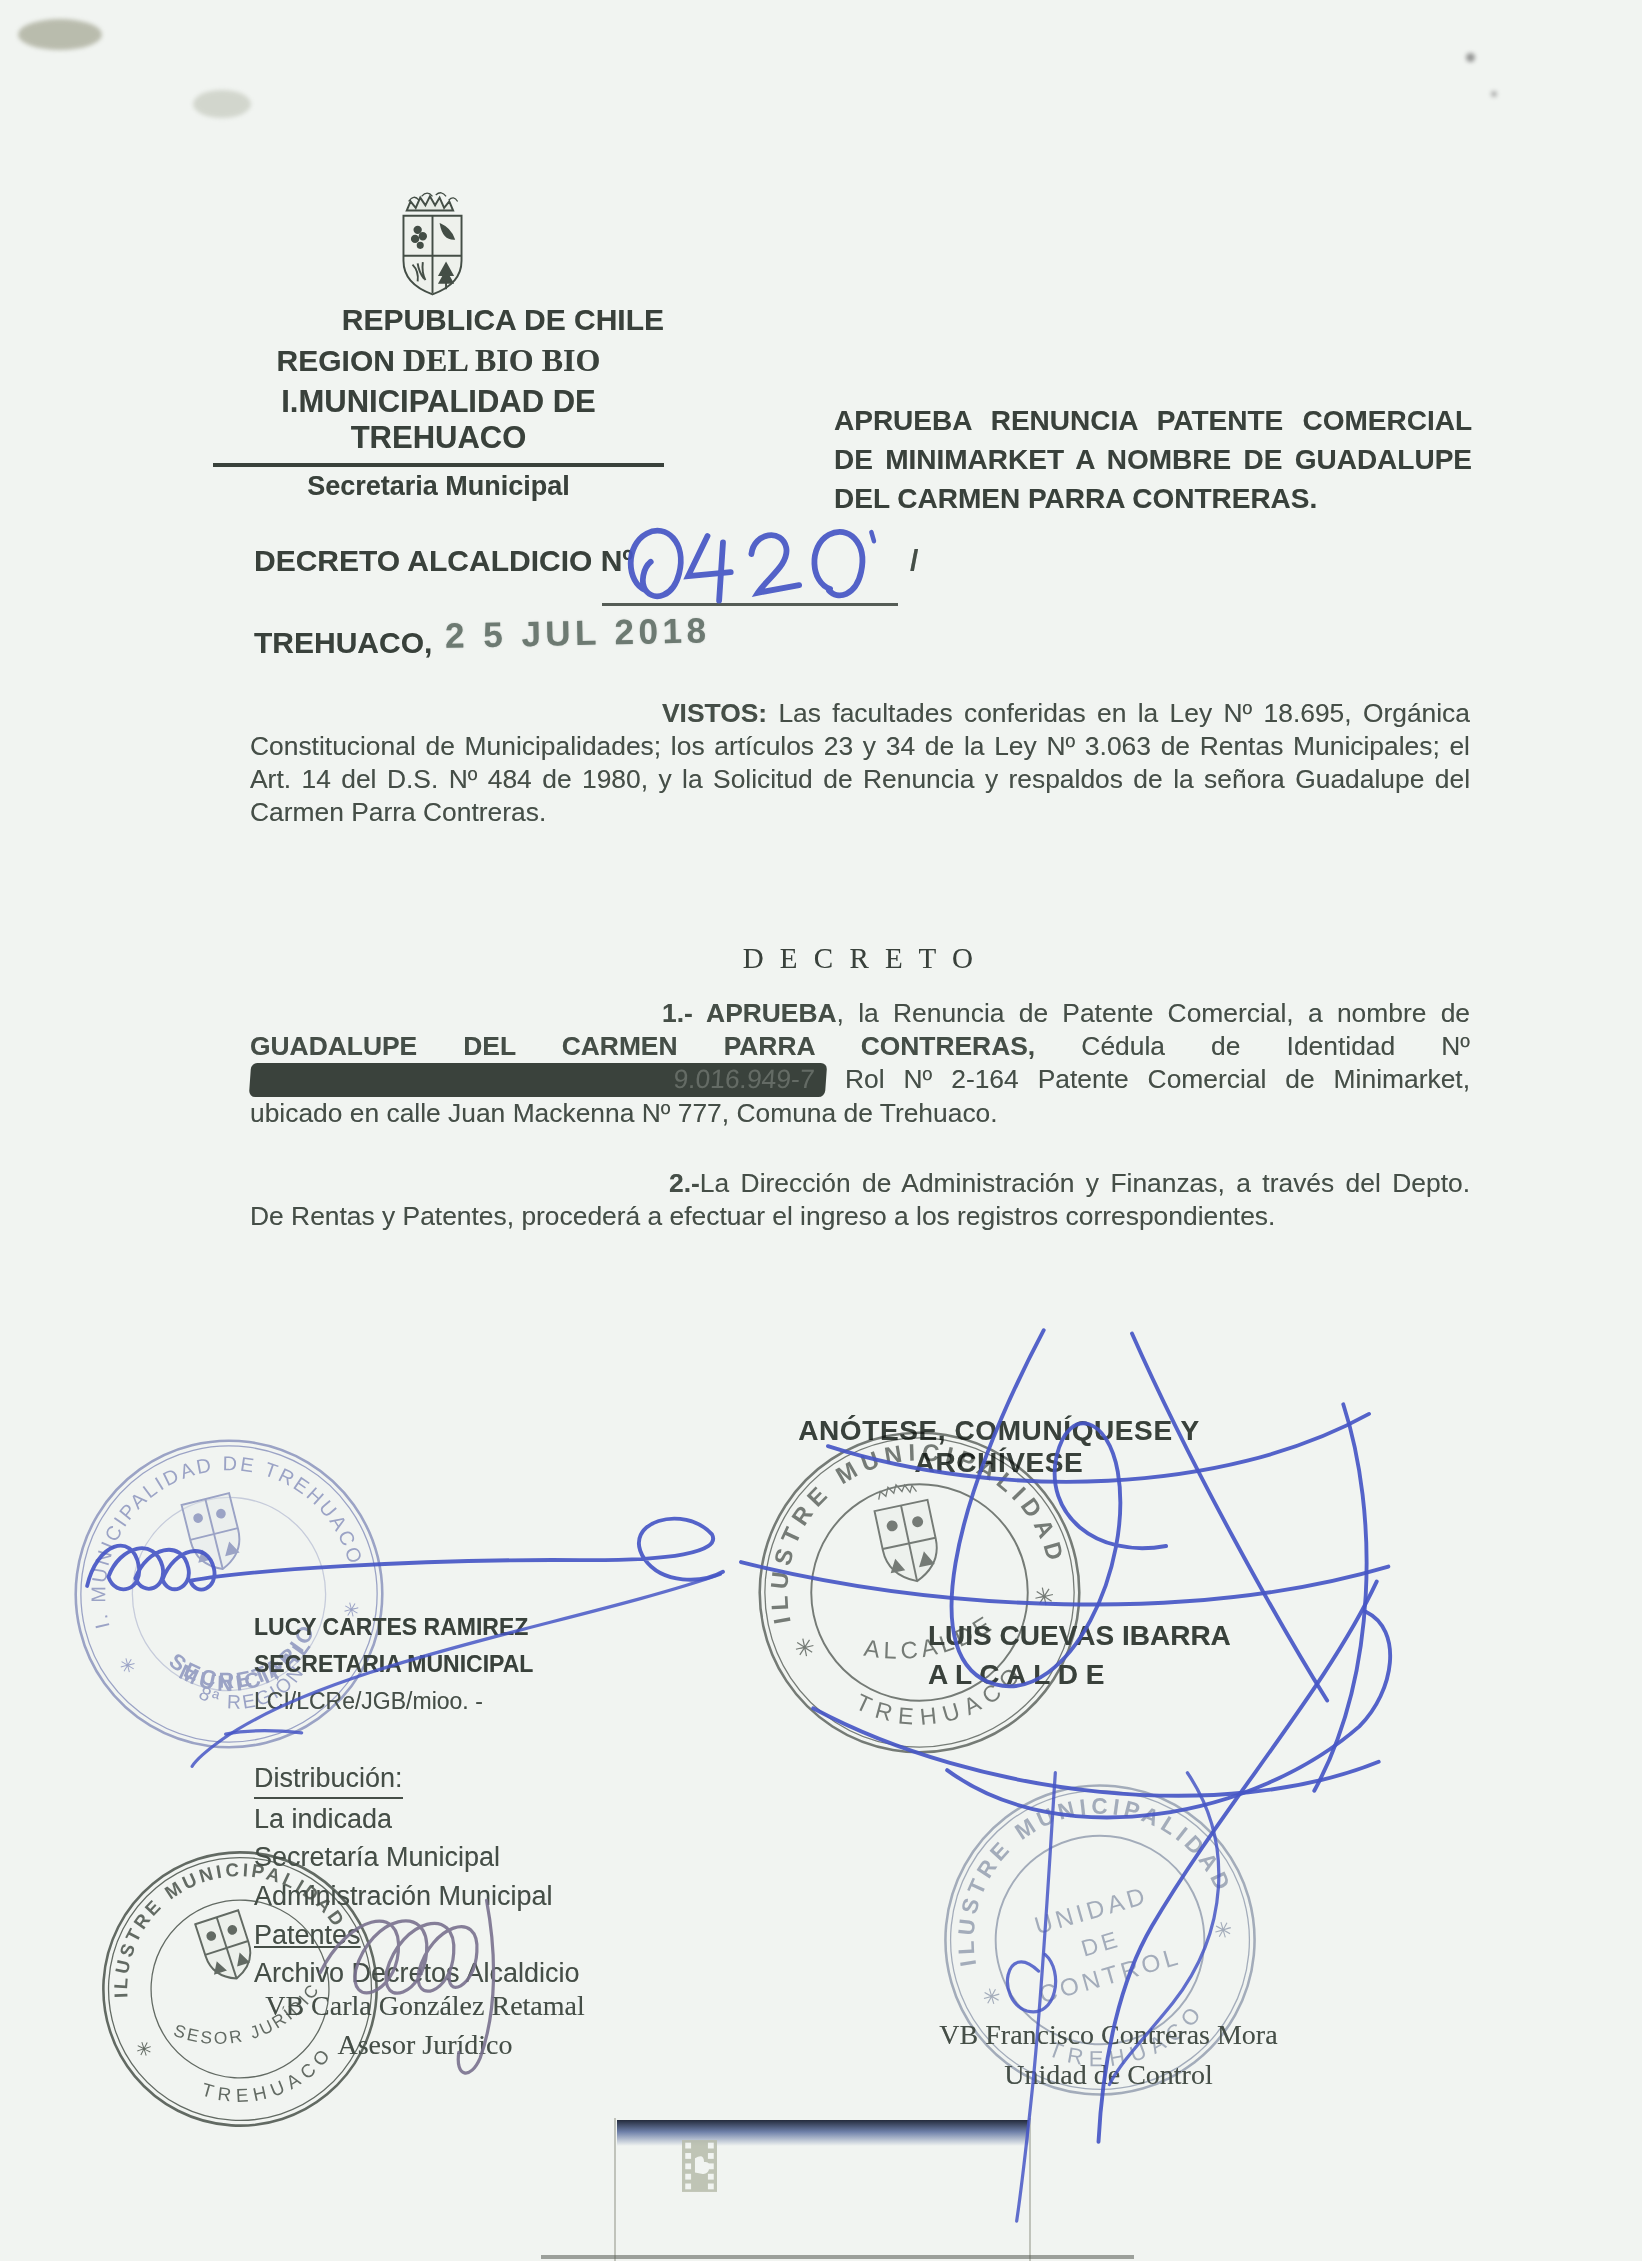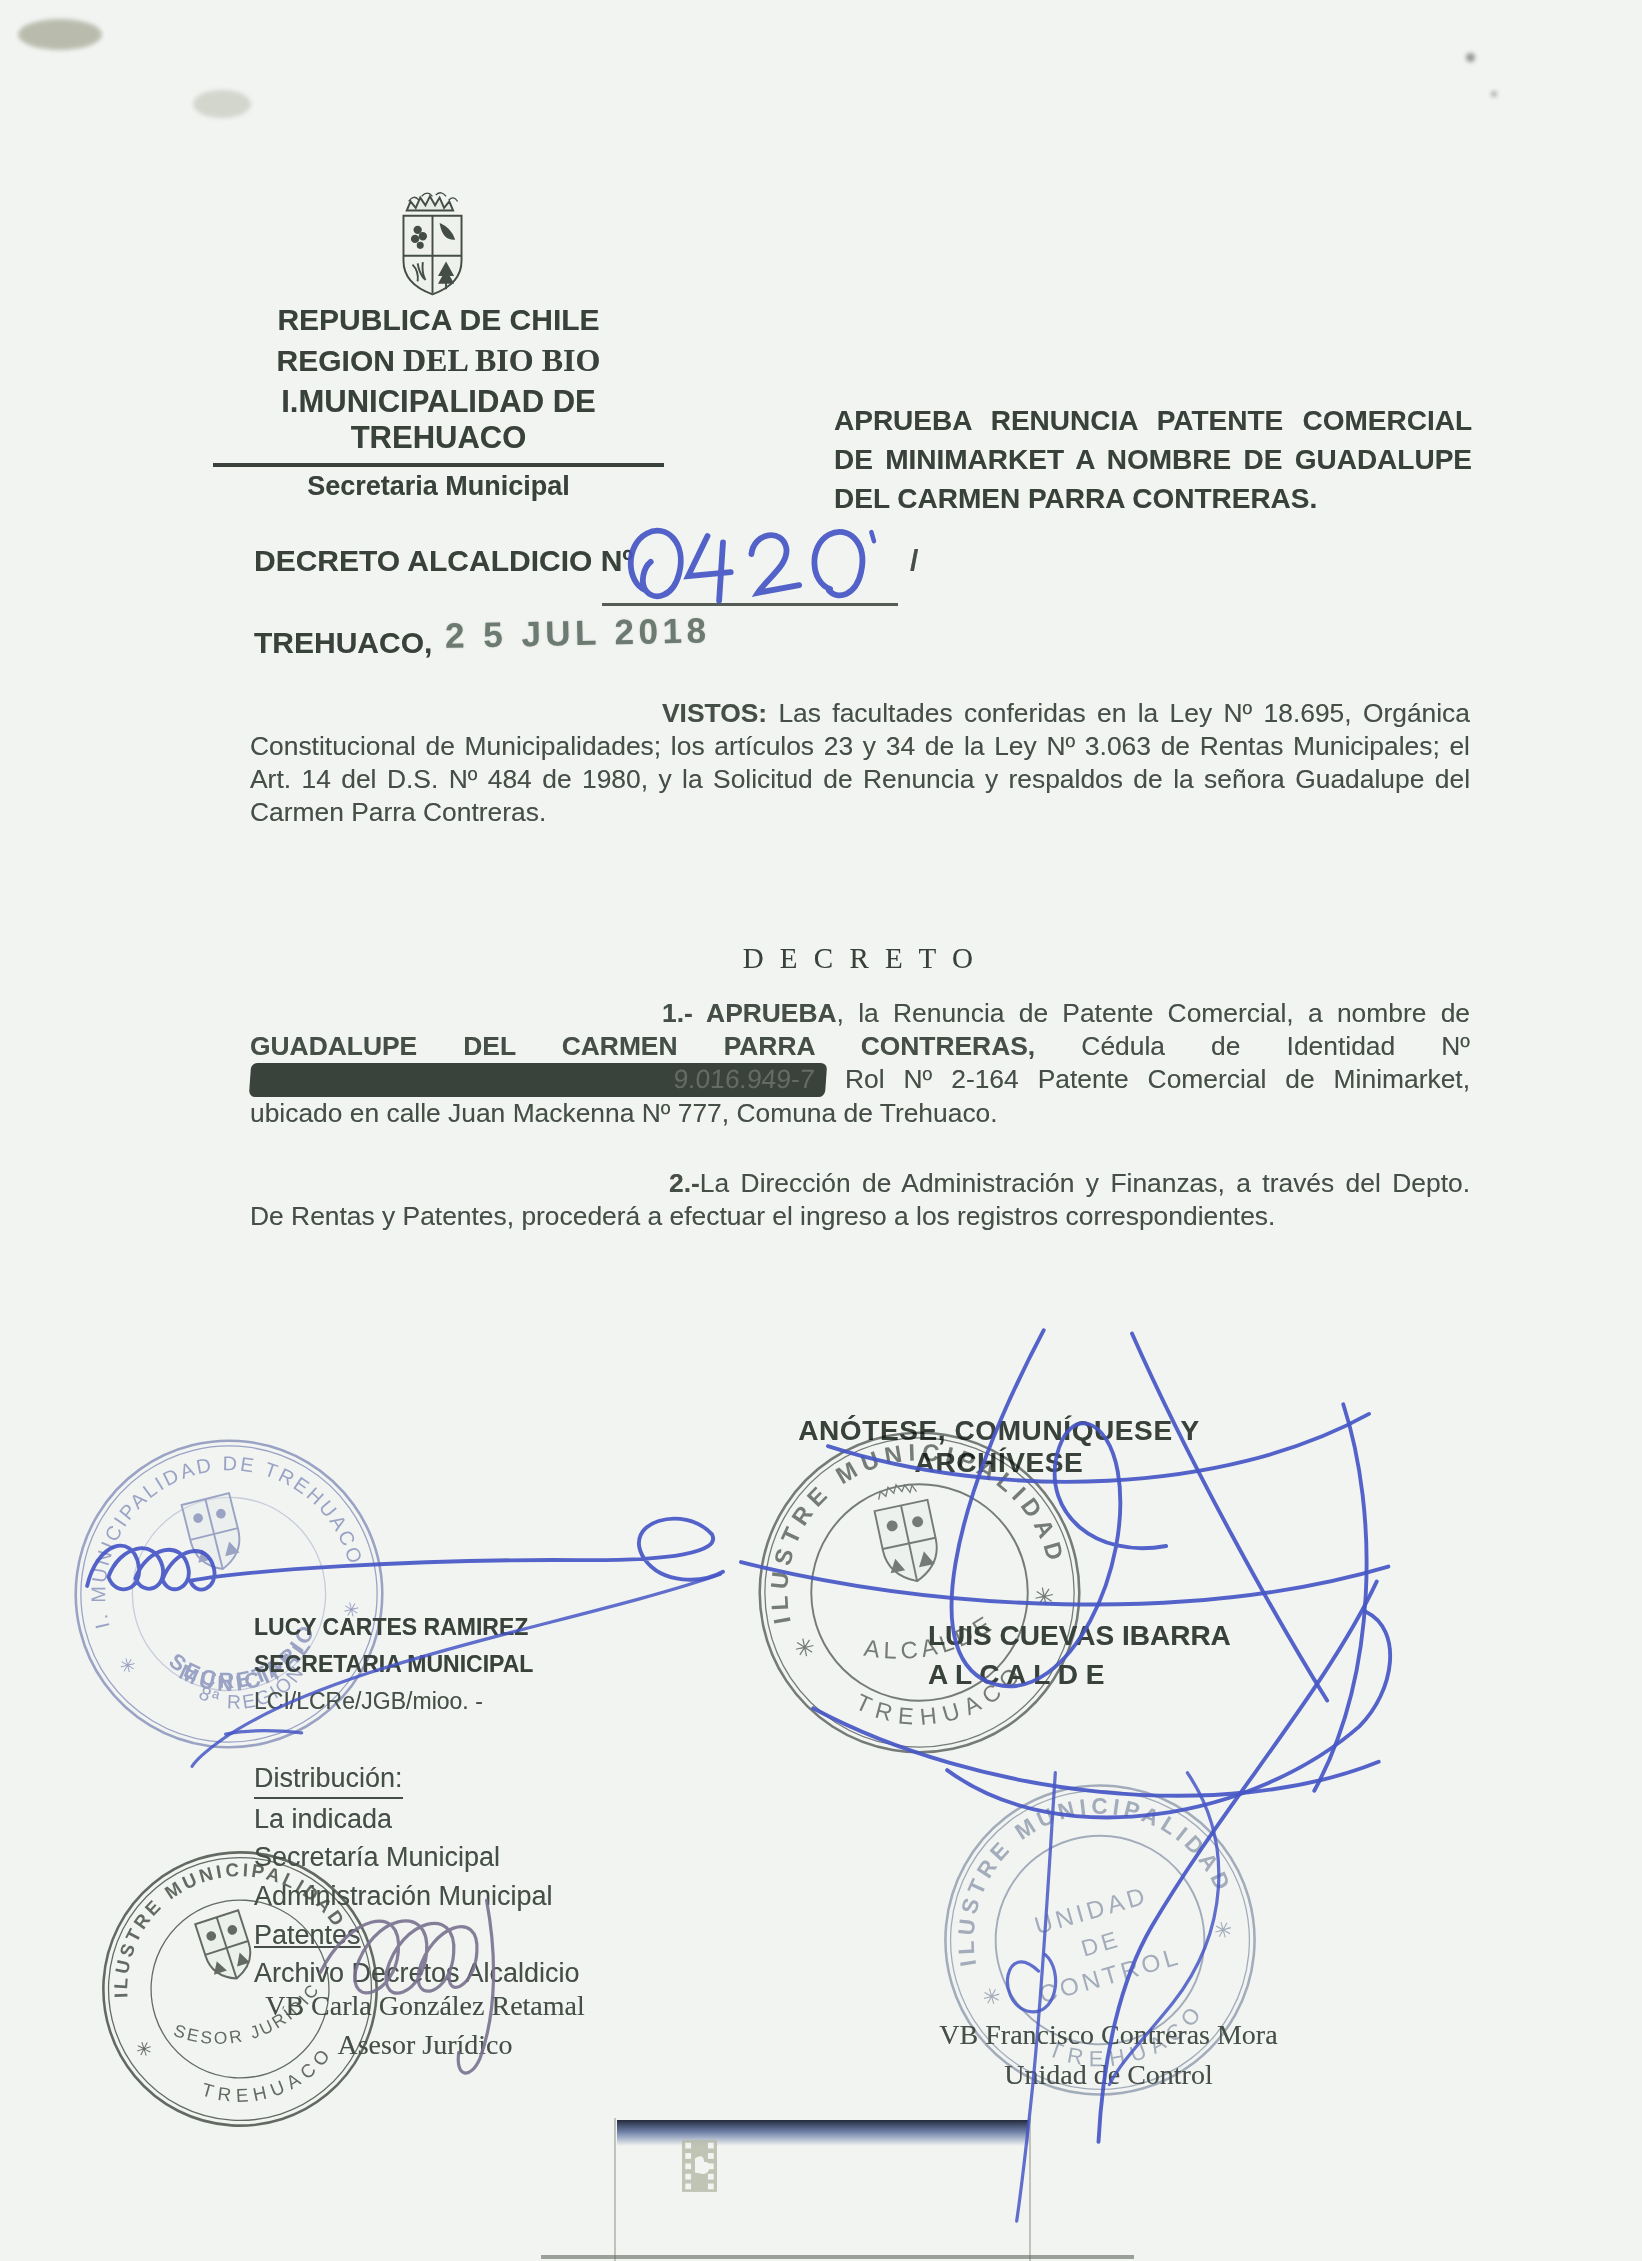--- a/index.html
+++ b/index.html
@@ -10,21 +10,21 @@
   *{margin:0;padding:0;box-sizing:border-box;}
   body{background:#e8eae7;font-family:"Liberation Sans",sans-serif;}
   .page{position:relative;width:1643px;height:2261px;background:var(--paper);overflow:hidden;
         color:var(--text); text-shadow:0 0 0.6px rgba(64,74,68,.35);}
   .abs{position:absolute;}
   .b{font-weight:bold;}
   .serif{font-family:"Liberation Serif",serif;}
   
   .emblem{left:384px;top:186px;}
   .hdr{left:213px;top:303px;width:451px;text-align:center;color:var(--text-dark);}
-  .hdr .l1{font-size:30px;font-weight:bold;}
+  .hdr .l1{font-size:30px;font-weight:bold;text-align:right;}
   .hdr .l2{font-size:30px;font-weight:bold;margin-top:5.2px;}
   .hdr .l2 .serif{font-size:32px;}
   .hdr .l3{display:inline-block;font-size:31px;font-weight:bold;margin-top:5.2px;
            border-bottom:4.5px solid var(--text-dark);padding-bottom:6.4px;}
   .hdr .l4{font-size:27px;font-weight:bold;margin-top:3.9px;}
   .subject{left:834px;top:401px;width:638px;font-size:28px;font-weight:bold;line-height:39px;
            text-align:justify;color:var(--text-dark);}
   .decree-line{left:254px;top:544px;font-size:30px;font-weight:bold;color:var(--text-dark);}
   .decree-underline{left:602px;top:603px;width:296px;height:3.2px;background:var(--text-dark);opacity:.85;}
   .decree-slash{left:910px;top:544px;font-size:30px;font-weight:bold;}

